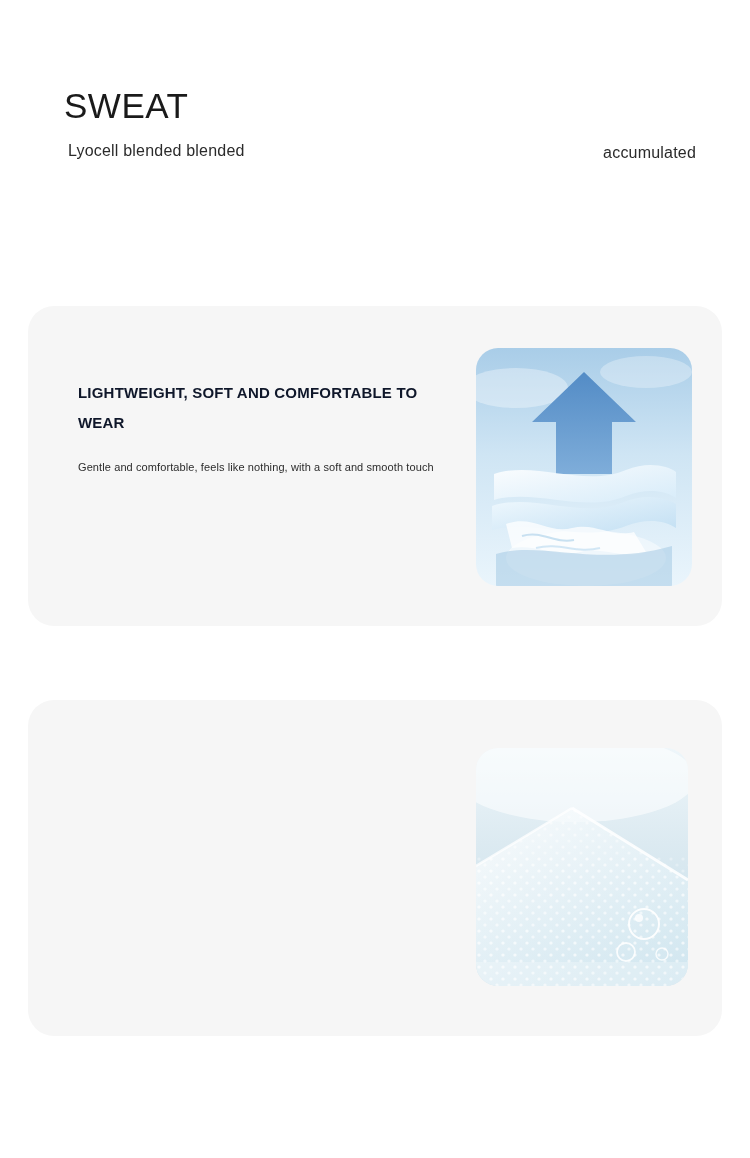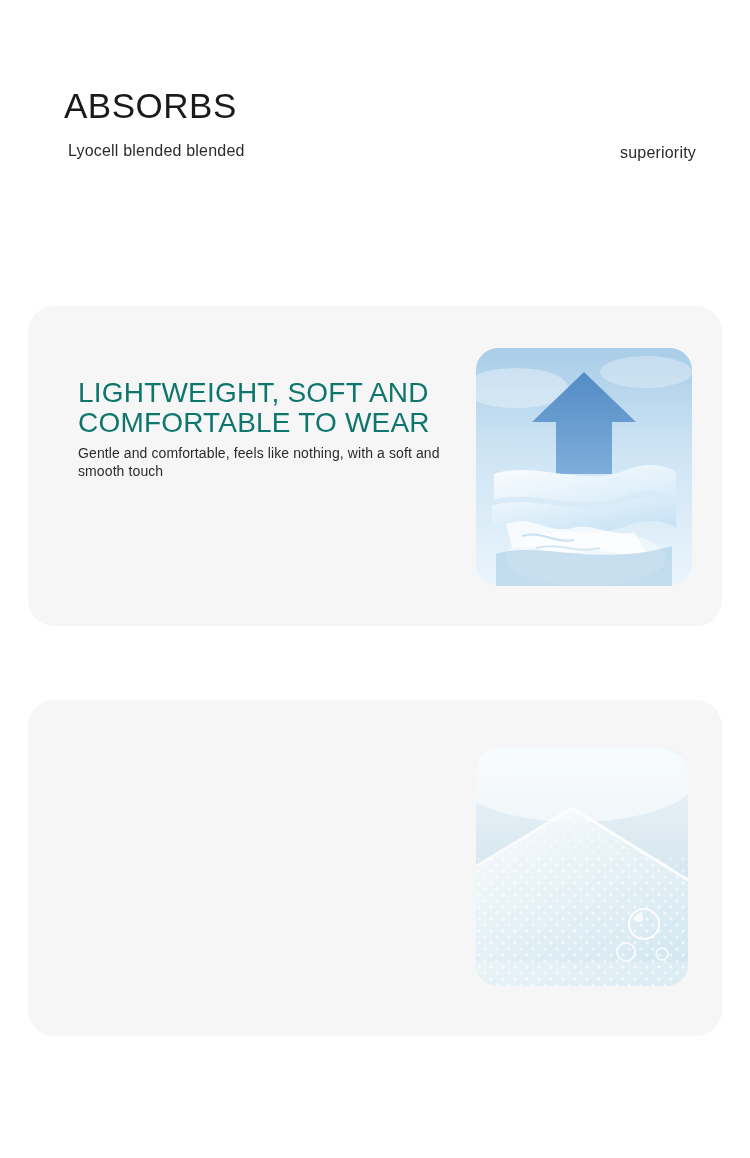--- a/index.html
+++ b/index.html
@@ -63,30 +63,30 @@
   #card-0 { top: 306px; height: 320px; }
   #card-1 { top: 700px; height: 336px; }
 
   .card-text {
     position: absolute;
     left: 50px;
     top: 72px;
     width: 380px;
   }
   .card-heading {
-    font-size: 28px;
+    font-size: 15px;
     line-height: 30px;
-    color: #0f766e;
-    font-weight: 400;
+    color: #0f172a;
+    font-weight: 700;
     letter-spacing: 0.2px;
     margin: 0;
   }
   .card-body {
-    margin-top: 6px;
-    font-size: 14px;
+    margin-top: 20px;
+    font-size: 11px;
     line-height: 18px;
     color: #2c2c2c;
     font-weight: 400;
     letter-spacing: 0.1px;
   }
 
   
   .card-image {
     position: absolute;
     border-radius: 22px;
@@ -104,23 +104,23 @@
     width: 212px;
     height: 238px;
   }
 
   .img-svg { display: block; width: 100%; height: 100%; }
 </style>
 </head>
 <body>
 
 <div class="header">
-  <div class="brand-title">ABSORBS</div>
+  <div class="brand-title">SWEAT</div>
   <div class="brand-subtitle">Lyocell blended blended</div>
-  <div class="header-tag">superiority</div>
+  <div class="header-tag">accumulated</div>
 </div>
 
 <section class="card" id="card-0">
   <div class="card-text">
     <h2 class="card-heading">LIGHTWEIGHT, SOFT AND COMFORTABLE TO WEAR</h2>
     <p class="card-body">Gentle and comfortable, feels like nothing, with a soft and smooth touch</p>
   </div>
   <div class="card-image" id="image-0">
     <svg class="img-svg" viewBox="0 0 216 238" preserveAspectRatio="none" aria-hidden="true">
       <defs>

